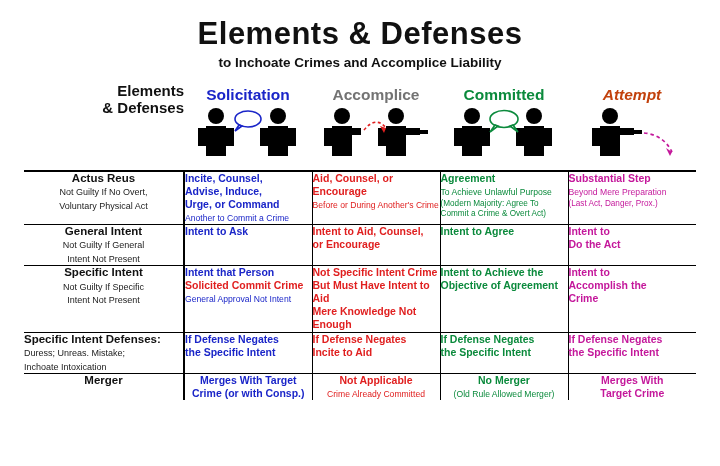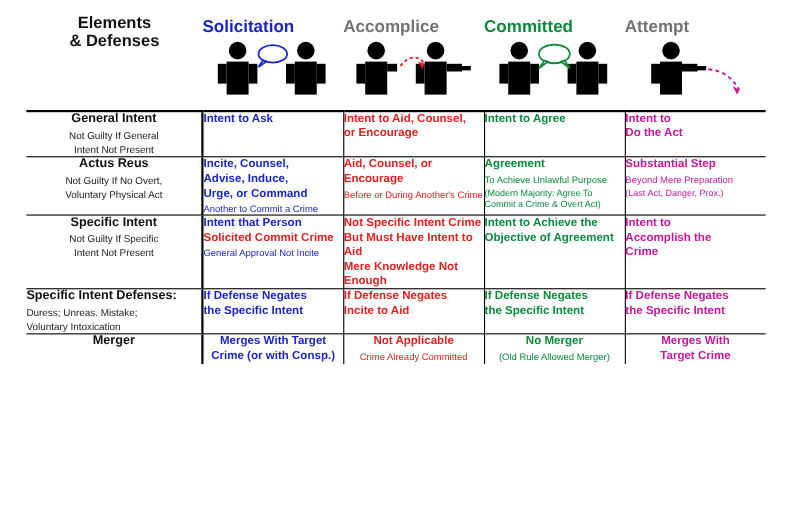--- a/index.html
+++ b/index.html
@@ -51,30 +51,30 @@
     vertical-align: top;
     padding: 0;
   }
 
   
   col.c-label { width: 160px; }
   col.c-col   { width: 128px; }
 
   
   .hdr-cell {
-    text-align: left;
+    text-align: center;
     padding-bottom: 2px;
     border-bottom: 2px solid #000;
     height: 88px;
     vertical-align: top;
   }
   .hdr-label-cell {
     border-bottom: 2px solid #000;
     vertical-align: middle;
-    text-align: center;
+    text-align: right;
     padding-left: 8px;
   }
   .hdr-title {
     font-size: 15.5px;
     font-weight: bold;
     margin-top: 4px;
     margin-bottom: 2px;
   }
   .elements-label {
     font-size: 15px;
@@ -139,27 +139,31 @@
 
   
   .blue   { color: #1a25c8; }
   .red    { color: #e02020; }
   .green  { color: #0b8a3c; }
   .purple { color: #c4189b; }
 
   .hdr-title.blue   { color: #1a25c8; }
   .hdr-title.red    { color: #737373; }
   .hdr-title.green  { color: #0b8a3c; }
-  .hdr-title.purple { color: #737373; }
+  .hdr-title.purple { color: #c2410c; font-style: italic; }
 </style>
 </head>
 <body>
 
 <div id="page">
 
+  <div class="title-block">
+    <div class="main-title">Elements &amp; Defenses</div>
+    <div class="sub-title">to Inchoate Crimes and Accomplice Liability</div>
+  </div>
 
   <table class="matrix">
     <colgroup>
       <col class="c-label">
       <col class="c-col">
         <col class="c-col">
         <col class="c-col">
         <col class="c-col">
     </colgroup>
 
@@ -243,46 +247,20 @@
             <rect x="56" y="24" width="10" height="4" fill="#000"></rect>
             <path d="M68 27 C80 28, 90 34, 96 46" fill="none" stroke="#c4189b" stroke-width="1.7" stroke-dasharray="3.5,3"></path>
             <path d="M96 46 L90 42 L94 50 Z" fill="#c4189b"></path>
           </svg>
         </div>
       </td>
     </tr>
 
     <tr>
       <td class="rowlabel">
-        <div class="rl-title">General Intent</div>
-        <div class="rl-sub">Not Guilty If General</div>
-        <div class="rl-sub">Intent Not Present</div>
-      </td>
-      <td class="cell">
-        <div class="c-main blue">Intent to Ask</div>
-      </td>
-      <td class="cell">
-        <div class="c-main red">
-          <span>Intent to Aid,   Counsel,</span><br>
-          <span>or Encourage</span>
-        </div>
-      </td>
-      <td class="cell">
-        <div class="c-main green">Intent to Agree</div>
-      </td>
-      <td class="cell last">
-        <div class="c-main purple">
-          <span>Intent to</span><br>
-          <span>Do the Act</span>
-        </div>
-      </td>
-    </tr>
-
-    <tr>
-      <td class="rowlabel">
         <div class="rl-title">Actus Reus</div>
         <div class="rl-sub">Not Guilty If No Overt,</div>
         <div class="rl-sub">Voluntary Physical Act</div>
       </td>
       <td class="cell">
         <div class="c-main blue">
           <span>Incite, Counsel,</span><br>
           <span>Advise, Induce,</span><br>
           <span>Urge, or Command</span>
         </div>
@@ -302,30 +280,56 @@
       </td>
       <td class="cell last">
         <div class="c-main purple">Substantial Step</div>
         <div class="c-sub purple">Beyond Mere Preparation</div>
         <div class="c-sub2 purple">(Last Act, Danger, Prox.)</div>
       </td>
     </tr>
 
     <tr>
       <td class="rowlabel">
+        <div class="rl-title">General Intent</div>
+        <div class="rl-sub">Not Guilty If General</div>
+        <div class="rl-sub">Intent Not Present</div>
+      </td>
+      <td class="cell">
+        <div class="c-main blue">Intent to Ask</div>
+      </td>
+      <td class="cell">
+        <div class="c-main red">
+          <span>Intent to Aid,   Counsel,</span><br>
+          <span>or Encourage</span>
+        </div>
+      </td>
+      <td class="cell">
+        <div class="c-main green">Intent to Agree</div>
+      </td>
+      <td class="cell last">
+        <div class="c-main purple">
+          <span>Intent to</span><br>
+          <span>Do the Act</span>
+        </div>
+      </td>
+    </tr>
+
+    <tr>
+      <td class="rowlabel">
         <div class="rl-title">Specific Intent</div>
         <div class="rl-sub">Not Guilty If Specific</div>
         <div class="rl-sub">Intent Not Present</div>
       </td>
       <td class="cell">
         <div class="c-main blue">
           <span>Intent that Person</span><br>
           <span class="red">Solicited Commit Crime</span>
         </div>
-        <div class="c-sub blue">General Approval Not Incite</div>
+        <div class="c-sub blue">General Approval Not Intent</div>
       </td>
       <td class="cell">
         <div class="c-main red">
           <span>Not Specific Intent Crime</span><br>
           <span>But Must Have Intent to Aid</span><br>
           <span>Mere Knowledge Not Enough</span>
         </div>
       </td>
       <td class="cell">
         <div class="c-main green">
@@ -339,21 +343,21 @@
           <span>Accomplish the</span><br>
           <span>Crime</span>
         </div>
       </td>
     </tr>
 
     <tr>
       <td class="rowlabel left-align">
         <div class="rl-title">Specific Intent Defenses:</div>
         <div class="rl-sub">Duress; Unreas. Mistake;</div>
-        <div class="rl-sub">Voluntary Intoxication</div>
+        <div class="rl-sub">Inchoate Intoxication</div>
       </td>
       <td class="cell">
         <div class="c-main blue">
           <span>If Defense Negates</span><br>
           <span>the Specific Intent</span>
         </div>
       </td>
       <td class="cell">
         <div class="c-main red">
           <span>If Defense Negates</span><br>

